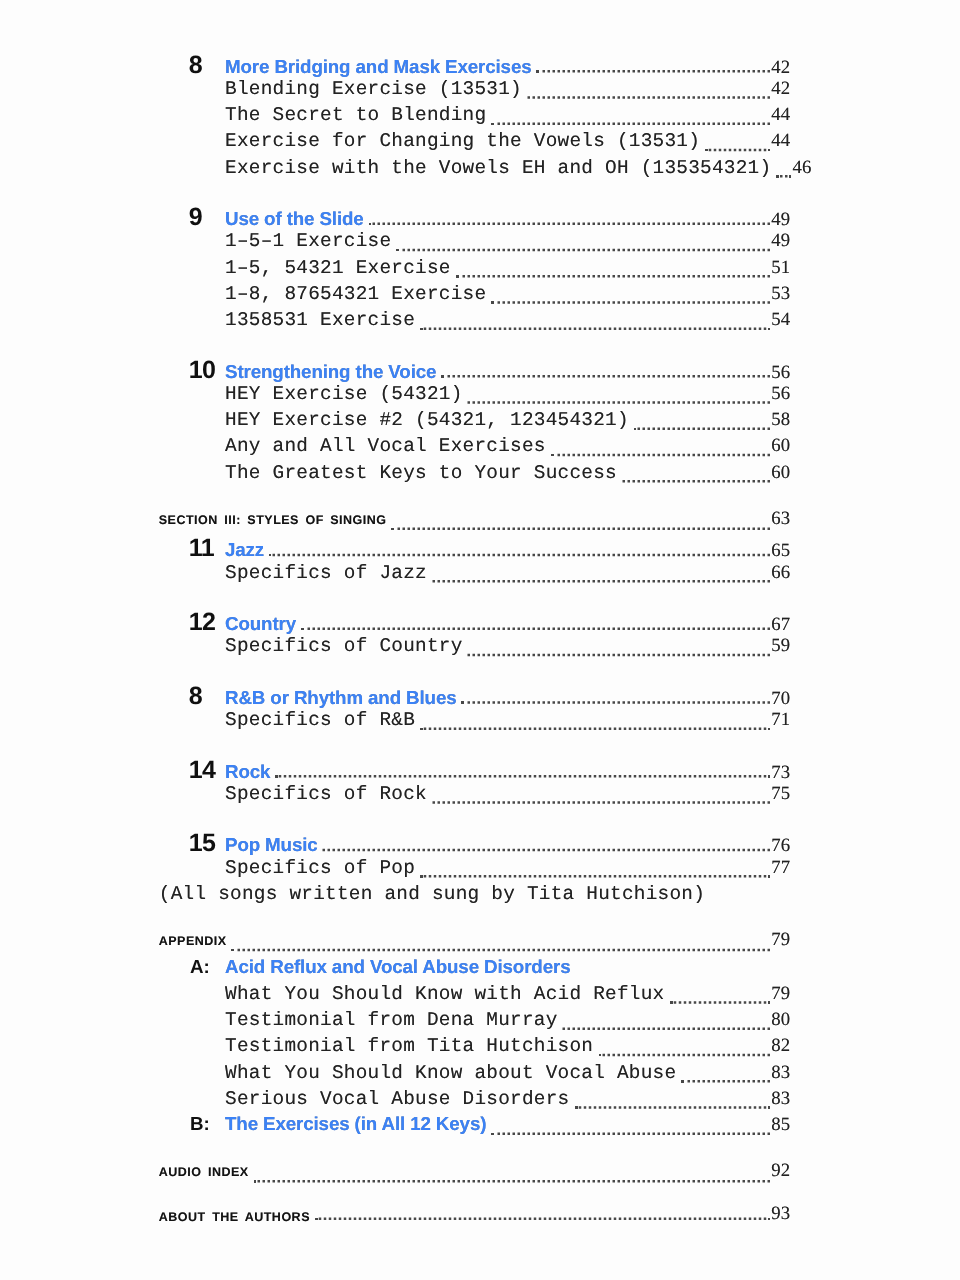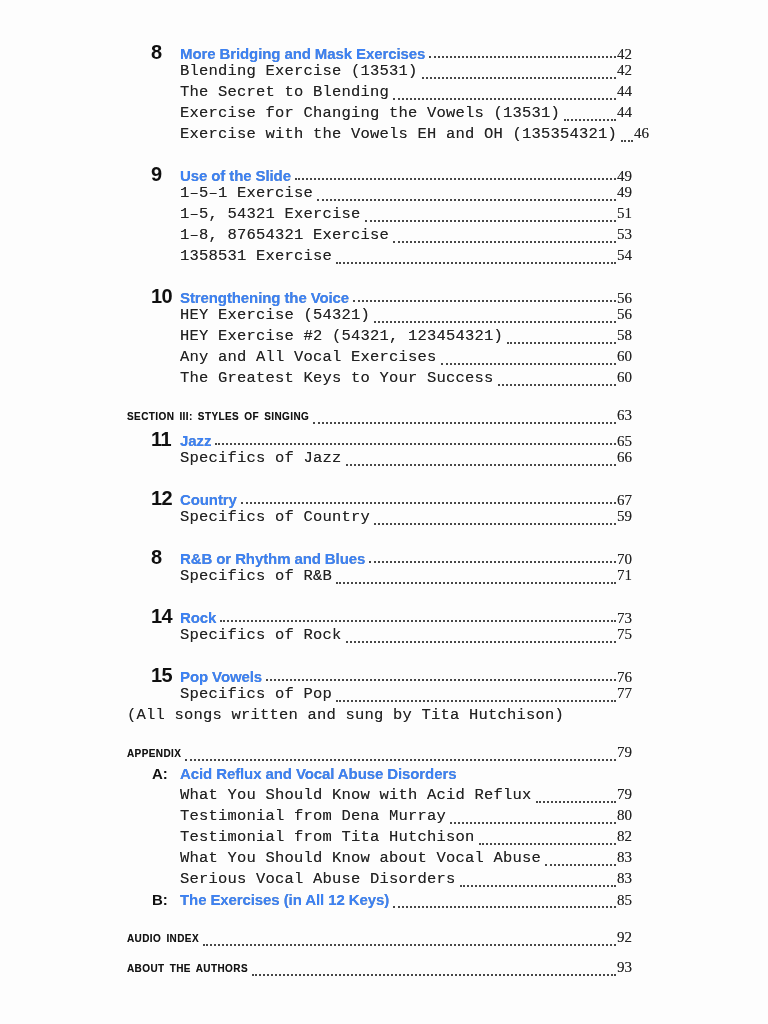--- a/index.html
+++ b/index.html
@@ -21,21 +21,21 @@
     top: 41px;
     width: 505px;
   }
   .row {
     display: flex;
     align-items: baseline;
     height: 21px;
     white-space: nowrap;
   }
   .row.gap { margin-top: 17px; }
-  .row-section.gap + .row-section.gap { margin-top: 9px; }
+  .row-section.gap + .row-section.gap { margin-top: 9px; align-items: flex-end; }
 
   
   .num {
     flex: 0 0 29px;
     font-family: "Liberation Sans", sans-serif;
     font-weight: 700;
     font-size: 20px;
     letter-spacing: -0.5px;
     color: #101010;
   }
@@ -239,21 +239,21 @@
     <span class="page-num">73</span>
   </div>
       <div class="row row-sub">
 
     <span class="label">Specifics of Rock</span>
     <span class="leader"></span>
     <span class="page-num">75</span>
   </div>
       <div class="row row-chapter gap">
     <span class="num">15</span>
-    <span class="label">Pop Vowels</span>
+    <span class="label">Pop Music</span>
     <span class="leader"></span>
     <span class="page-num">76</span>
   </div>
       <div class="row row-sub">
 
     <span class="label">Specifics of Pop</span>
     <span class="leader"></span>
     <span class="page-num">77</span>
   </div>
       <div class="row row-note">

